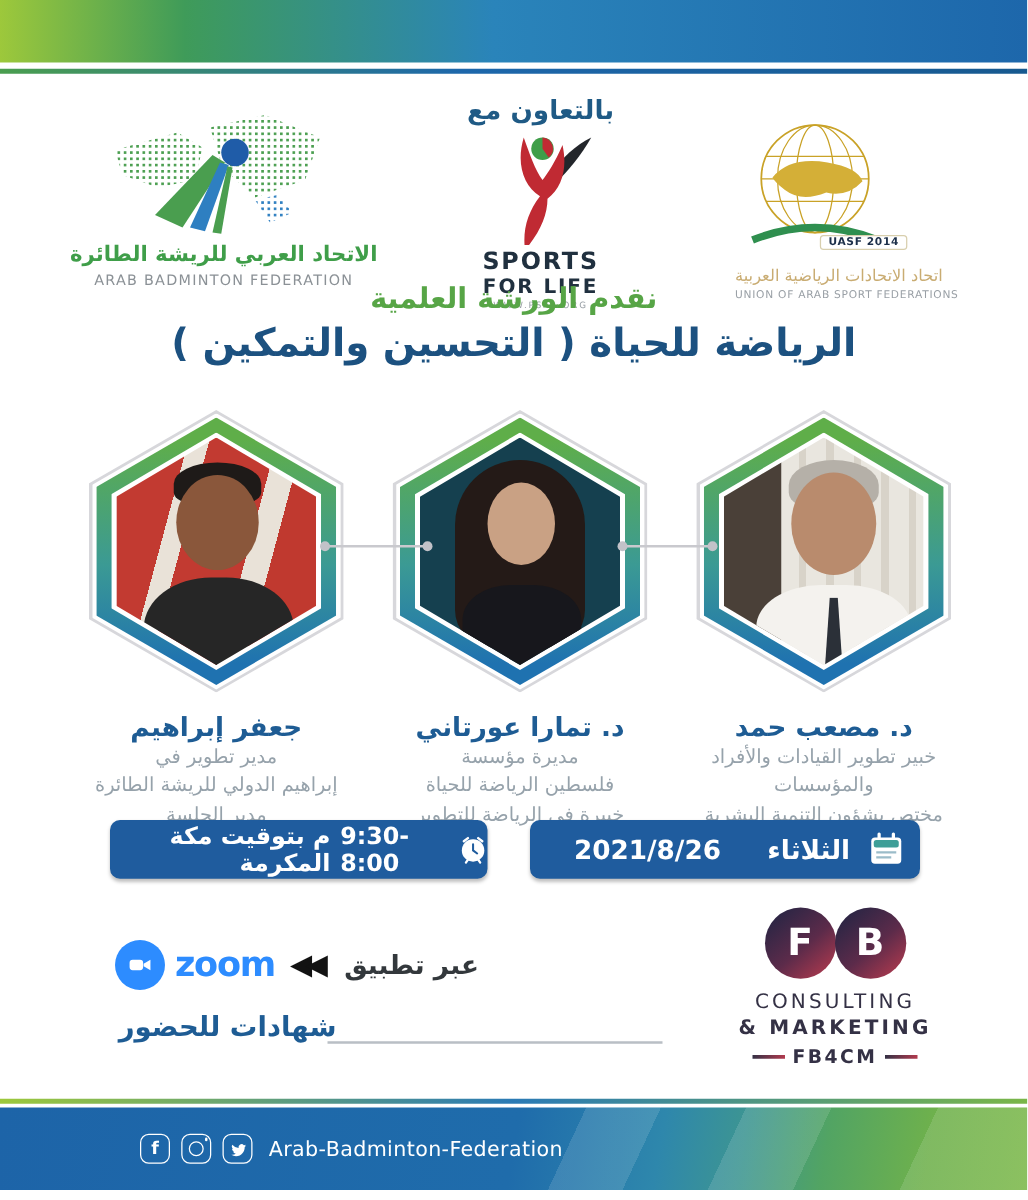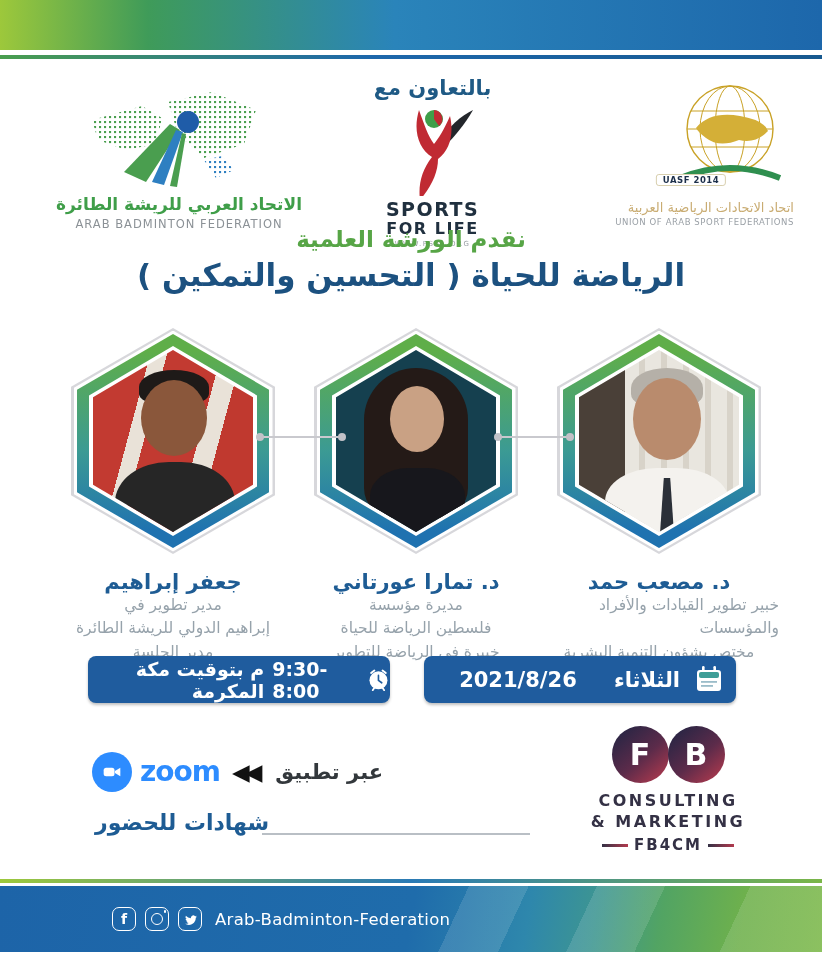--- a/index.html
+++ b/index.html
@@ -31,21 +31,21 @@
   .abf-ar{color:#3f9e49;font-weight:bold;font-size:17px;direction:rtl;margin-top:2px;}
   .abf-en{color:#8b9196;font-size:11.5px;letter-spacing:1px;margin-top:3px;}
 
   .coop-label{position:absolute;left:340px;top:76px;width:185px;text-align:center;
             color:#1f5a85;font-weight:bold;font-size:21px;direction:rtl;}
   .sfl{position:absolute;left:350px;top:104px;width:165px;text-align:center;}
   .sfl-w1{color:#20303f;font-weight:bold;font-size:19px;letter-spacing:1.5px;line-height:1.05;}
   .sfl-w2{color:#20303f;font-weight:bold;font-size:16px;letter-spacing:1.5px;line-height:1.1;}
   .sfl-url{color:#9aa0a6;font-size:7px;letter-spacing:1.5px;margin-top:2px;}
 
-  .uasf{position:absolute;left:588px;top:82px;width:206px;text-align:right;}
+  .uasf{position:absolute;left:588px;top:96px;width:206px;text-align:left;}
   .uasf-badge{position:absolute;left:50%;transform:translateX(-50%);top:92px;
             background:#fff;border:1px solid #d8cfae;border-radius:3px;padding:0 6px;
             font-size:8.5px;font-weight:bold;color:#1c2f4a;letter-spacing:.5px;}
   .uasf-ar{color:#c9ac72;font-size:13px;direction:rtl;margin-top:4px;}
   .uasf-en{color:#9aa0a6;font-size:8.5px;letter-spacing:.6px;margin-top:2px;}
 
   
   .intro{position:absolute;left:0;top:226px;width:822px;text-align:center;
          color:#57a546;font-weight:bold;font-size:23px;direction:rtl;}
   .main-title{position:absolute;left:0;top:257px;width:822px;text-align:center;
@@ -64,21 +64,21 @@
   .l-photo{inset:22px;overflow:hidden;}
   .ph-bg{position:absolute;inset:0;}
   .ph-hair{position:absolute;}
   .ph-head{position:absolute;border-radius:50%;}
   .ph-body{position:absolute;}
   .connector{position:absolute;top:436px;height:2px;background:#c9c9ce;}
   .connector::before,.connector::after{content:"";position:absolute;top:-3px;width:8px;height:8px;border-radius:50%;background:#c2c2c8;}
   .connector::before{left:-4px;} .connector::after{right:-4px;}
 
   .sp-name{color:#1e5c94;font-weight:bold;font-size:21px;direction:rtl;margin-top:16px;}
-  .sp-line{color:#96a2ab;font-size:15.5px;direction:rtl;line-height:1.5;text-align:right;}
+  .sp-line{color:#96a2ab;font-size:15.5px;direction:rtl;line-height:1.5;text-align:center;}
 
   
   .banner{position:absolute;top:656px;height:47px;background:#1f5c9e;border-radius:8px;
           display:flex;align-items:center;direction:rtl;color:#fff;font-weight:bold;
           box-shadow:0 2px 3px rgba(0,0,0,.25);}
   .time-banner{left:88px;width:302px;justify-content:center;gap:8px;font-size:19px;}
   .date-banner{left:424px;width:312px;gap:14px;padding:0 12px;box-sizing:border-box;font-size:21px;}
   .date-val{flex:1;text-align:center;direction:ltr;}
 
   
@@ -92,21 +92,21 @@
   .cert-label{position:absolute;left:95px;top:810px;color:#1e5c94;font-weight:bold;font-size:22px;direction:rtl;}
   .cert-line{position:absolute;left:262px;top:833px;width:268px;border-top:2px solid #b9bfc5;}
 
   
   .fb-block{position:absolute;left:586px;top:726px;width:164px;text-align:center;}
   .fb-circles{display:flex;justify-content:center;}
   .fb-circle{width:57px;height:57px;border-radius:50%;display:flex;align-items:center;justify-content:center;
              background:linear-gradient(140deg,#262544 8%,#5c2b4a 55%,#b23a4e 95%);
              color:#fff;font-weight:800;font-size:30px;}
   .fb-circle+.fb-circle{margin-left:-1px;}
-  .fb-l1{color:#343145;font-size:16px;letter-spacing:2.5px;font-weight:700;margin-top:8px;}
+  .fb-l1{color:#343145;font-size:16px;letter-spacing:2.5px;font-weight:400;margin-top:8px;}
   .fb-l2{color:#343145;font-size:16px;letter-spacing:2.5px;font-weight:600;margin-top:2px;}
   .fb-l3{display:flex;align-items:center;justify-content:center;gap:6px;margin-top:5px;}
   .fb-dash{width:26px;height:3px;background:linear-gradient(90deg,#343145,#b23a4e);}
   .fb-l3-text{color:#343145;font-size:15px;letter-spacing:2px;font-weight:bold;}
 </style>
 </head>
 <body>
 
 <div class="poster">
 

